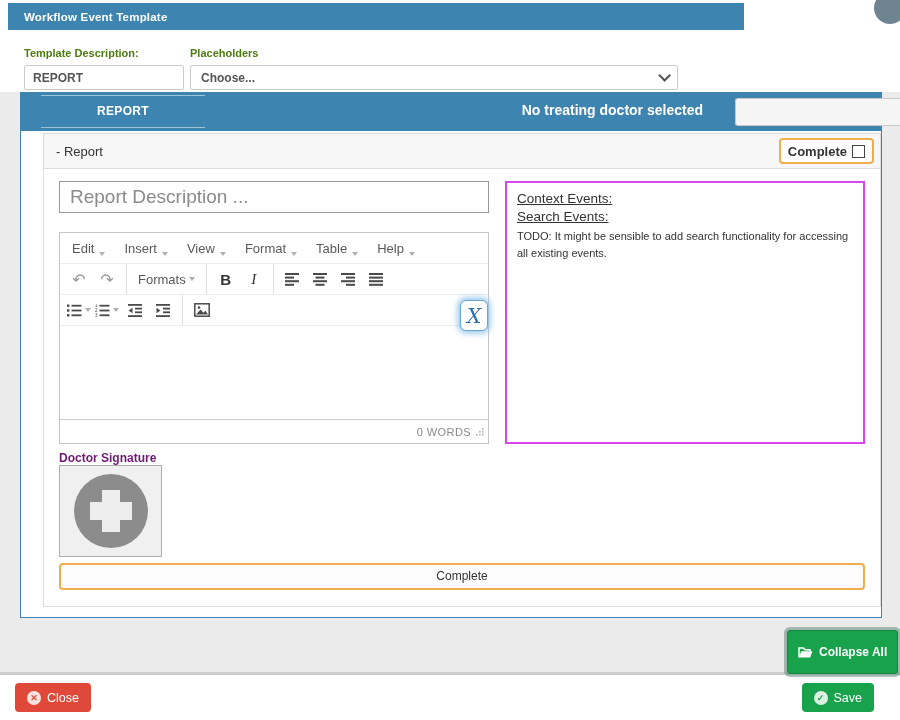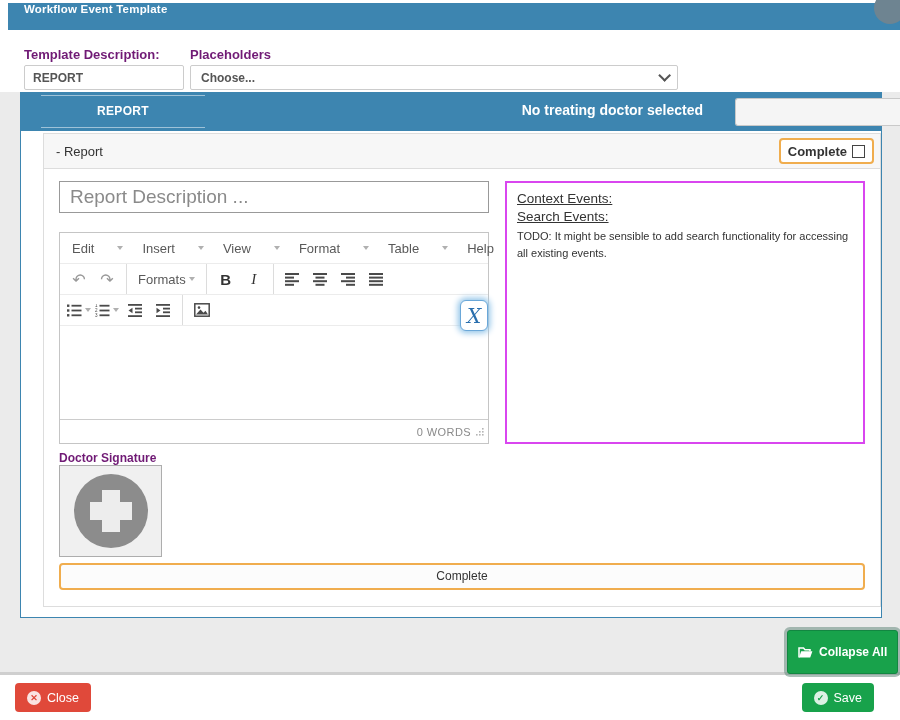--- a/index.html
+++ b/index.html
@@ -2,26 +2,26 @@
 <html><head>
 <meta charset="utf-8">
 <style>
   * { margin:0; padding:0; box-sizing:border-box; }
   html,body { width:900px; height:720px; }
   body { font-family:"Liberation Sans", sans-serif; background:#fff; position:relative; overflow:hidden; }
   .stage { position:absolute; left:0; top:0; width:900px; height:720px; overflow:hidden; }
 
   
   .gray-band { position:absolute; left:0; top:92px; width:900px; height:580px; background:#ebebeb; }
-  .titlebar { position:absolute; left:8px; top:3px; width:892px; height:27px; background:#3d85b0; z-index:3; display:flex; align-items:flex-start; padding-left:16px; }
+  .titlebar { position:absolute; left:8px; top:3px; width:736px; height:27px; background:#3d85b0; z-index:3; display:flex; align-items:center; padding-left:16px; }
   .titlebar .title { color:#fff; font-size:11.5px; font-weight:bold; letter-spacing:.2px; }
   .scroll-circle { position:absolute; left:874px; top:-8px; width:32px; height:32px; border-radius:50%; background:#6e8491; z-index:4; }
 
   
-  .form-label { position:absolute; font-size:13px; font-weight:bold; color:#701a75; z-index:2; }
+  .form-label { position:absolute; font-size:11px; font-weight:bold; color:#4d7c0f; z-index:2; }
   .lbl-template { left:24px; top:47px; }
   .lbl-placeholders { left:190px; top:47px; }
   .tpl-input { position:absolute; left:24px; top:65px; width:160px; height:25px; border:1px solid #ccc; border-radius:2px; background:#fff; font-family:"Liberation Sans",sans-serif; font-size:12px; font-weight:600; color:#555; padding:0 8px; z-index:2; }
   .ph-select { position:absolute; left:190px; top:65px; width:488px; height:25px; border:1px solid #ccc; border-radius:2px; background:#fff; display:flex; align-items:center; padding:0 10px; font-size:12px; font-weight:600; color:#555; z-index:2; cursor:pointer; }
   .ph-select .chev { margin-left:auto; width:9px; height:9px; border-right:2px solid #555; border-bottom:2px solid #555; transform:rotate(45deg) translateY(-3px); }
 
   
   .main-panel { position:absolute; left:20px; top:92px; width:862px; height:526px; border:1px solid #3d85b0; background:#fff; z-index:2; }
   .panel-header { position:relative; height:38px; background:#3d85b0; }
   .panel-tab { position:absolute; left:20px; top:2px; width:164px; height:33px; border-top:1px solid rgba(255,255,255,.5); border-bottom:1px solid rgba(255,255,255,.5); color:#fff; font-size:12px; font-weight:bold; text-align:center; line-height:31px; letter-spacing:.3px; cursor:pointer; }
@@ -36,21 +36,21 @@
   .complete-toggle { position:absolute; right:6px; top:4px; height:26px; border:2px solid #f0ad4e; border-radius:4px; background:#fff; display:flex; align-items:center; gap:5px; padding:0 7px; font-weight:bold; font-size:13px; color:#333; cursor:pointer; }
   .complete-toggle .chk { width:13px; height:13px; border:1.5px solid #444; background:#fff; }
 
   .section-body { position:relative; height:437px; background:#fff; }
   .desc-input { position:absolute; left:15px; top:12px; width:430px; height:32px; border:1px solid #999; background:#fff; font-family:"Liberation Sans",sans-serif; font-size:19px; color:#444; padding:0 10px; }
   .desc-input::placeholder { color:#8a8a8a; opacity:1; }
 
   
   .editor { position:absolute; left:15px; top:63px; width:430px; height:212px; border:1px solid #c5c5c5; background:#fff; display:flex; flex-direction:column; }
   .menubar { height:31px; display:flex; align-items:center; gap:19px; padding:0 12px; border-bottom:1px solid #ececec; }
-  .menu-item { display:flex; align-items:center; gap:23px; font-size:13px; color:#595959; cursor:pointer; }
+  .menu-item { display:flex; align-items:flex-end; gap:5px; font-size:13px; color:#595959; cursor:pointer; }
   .caret { width:0; height:0; border-left:3.5px solid transparent; border-right:3.5px solid transparent; border-top:4px solid #b0b0b0; }
   .toolbar { height:31px; display:flex; align-items:stretch; border-bottom:1px solid #ececec; }
   .tb-group { display:flex; align-items:center; gap:4px; padding:0 7px; border-right:1px solid #dcdcdc; }
   .tb-group:last-child { border-right:none; }
   .tb-btn { min-width:24px; height:24px; display:flex; align-items:center; justify-content:center; gap:3px; border-radius:2px; cursor:pointer; color:#4a4a4a; }
   .tb-btn.arrow { font-size:16px; color:#999; }
   .formats-btn { font-size:13px; color:#595959; padding:0 4px; }
   .bold-glyph { font-weight:bold; font-size:15px; color:#333; }
   .italic-glyph { font-style:italic; font-family:"Liberation Serif",serif; font-size:15px; color:#333; }
   .edit-content { flex:1; background:#fff; }

